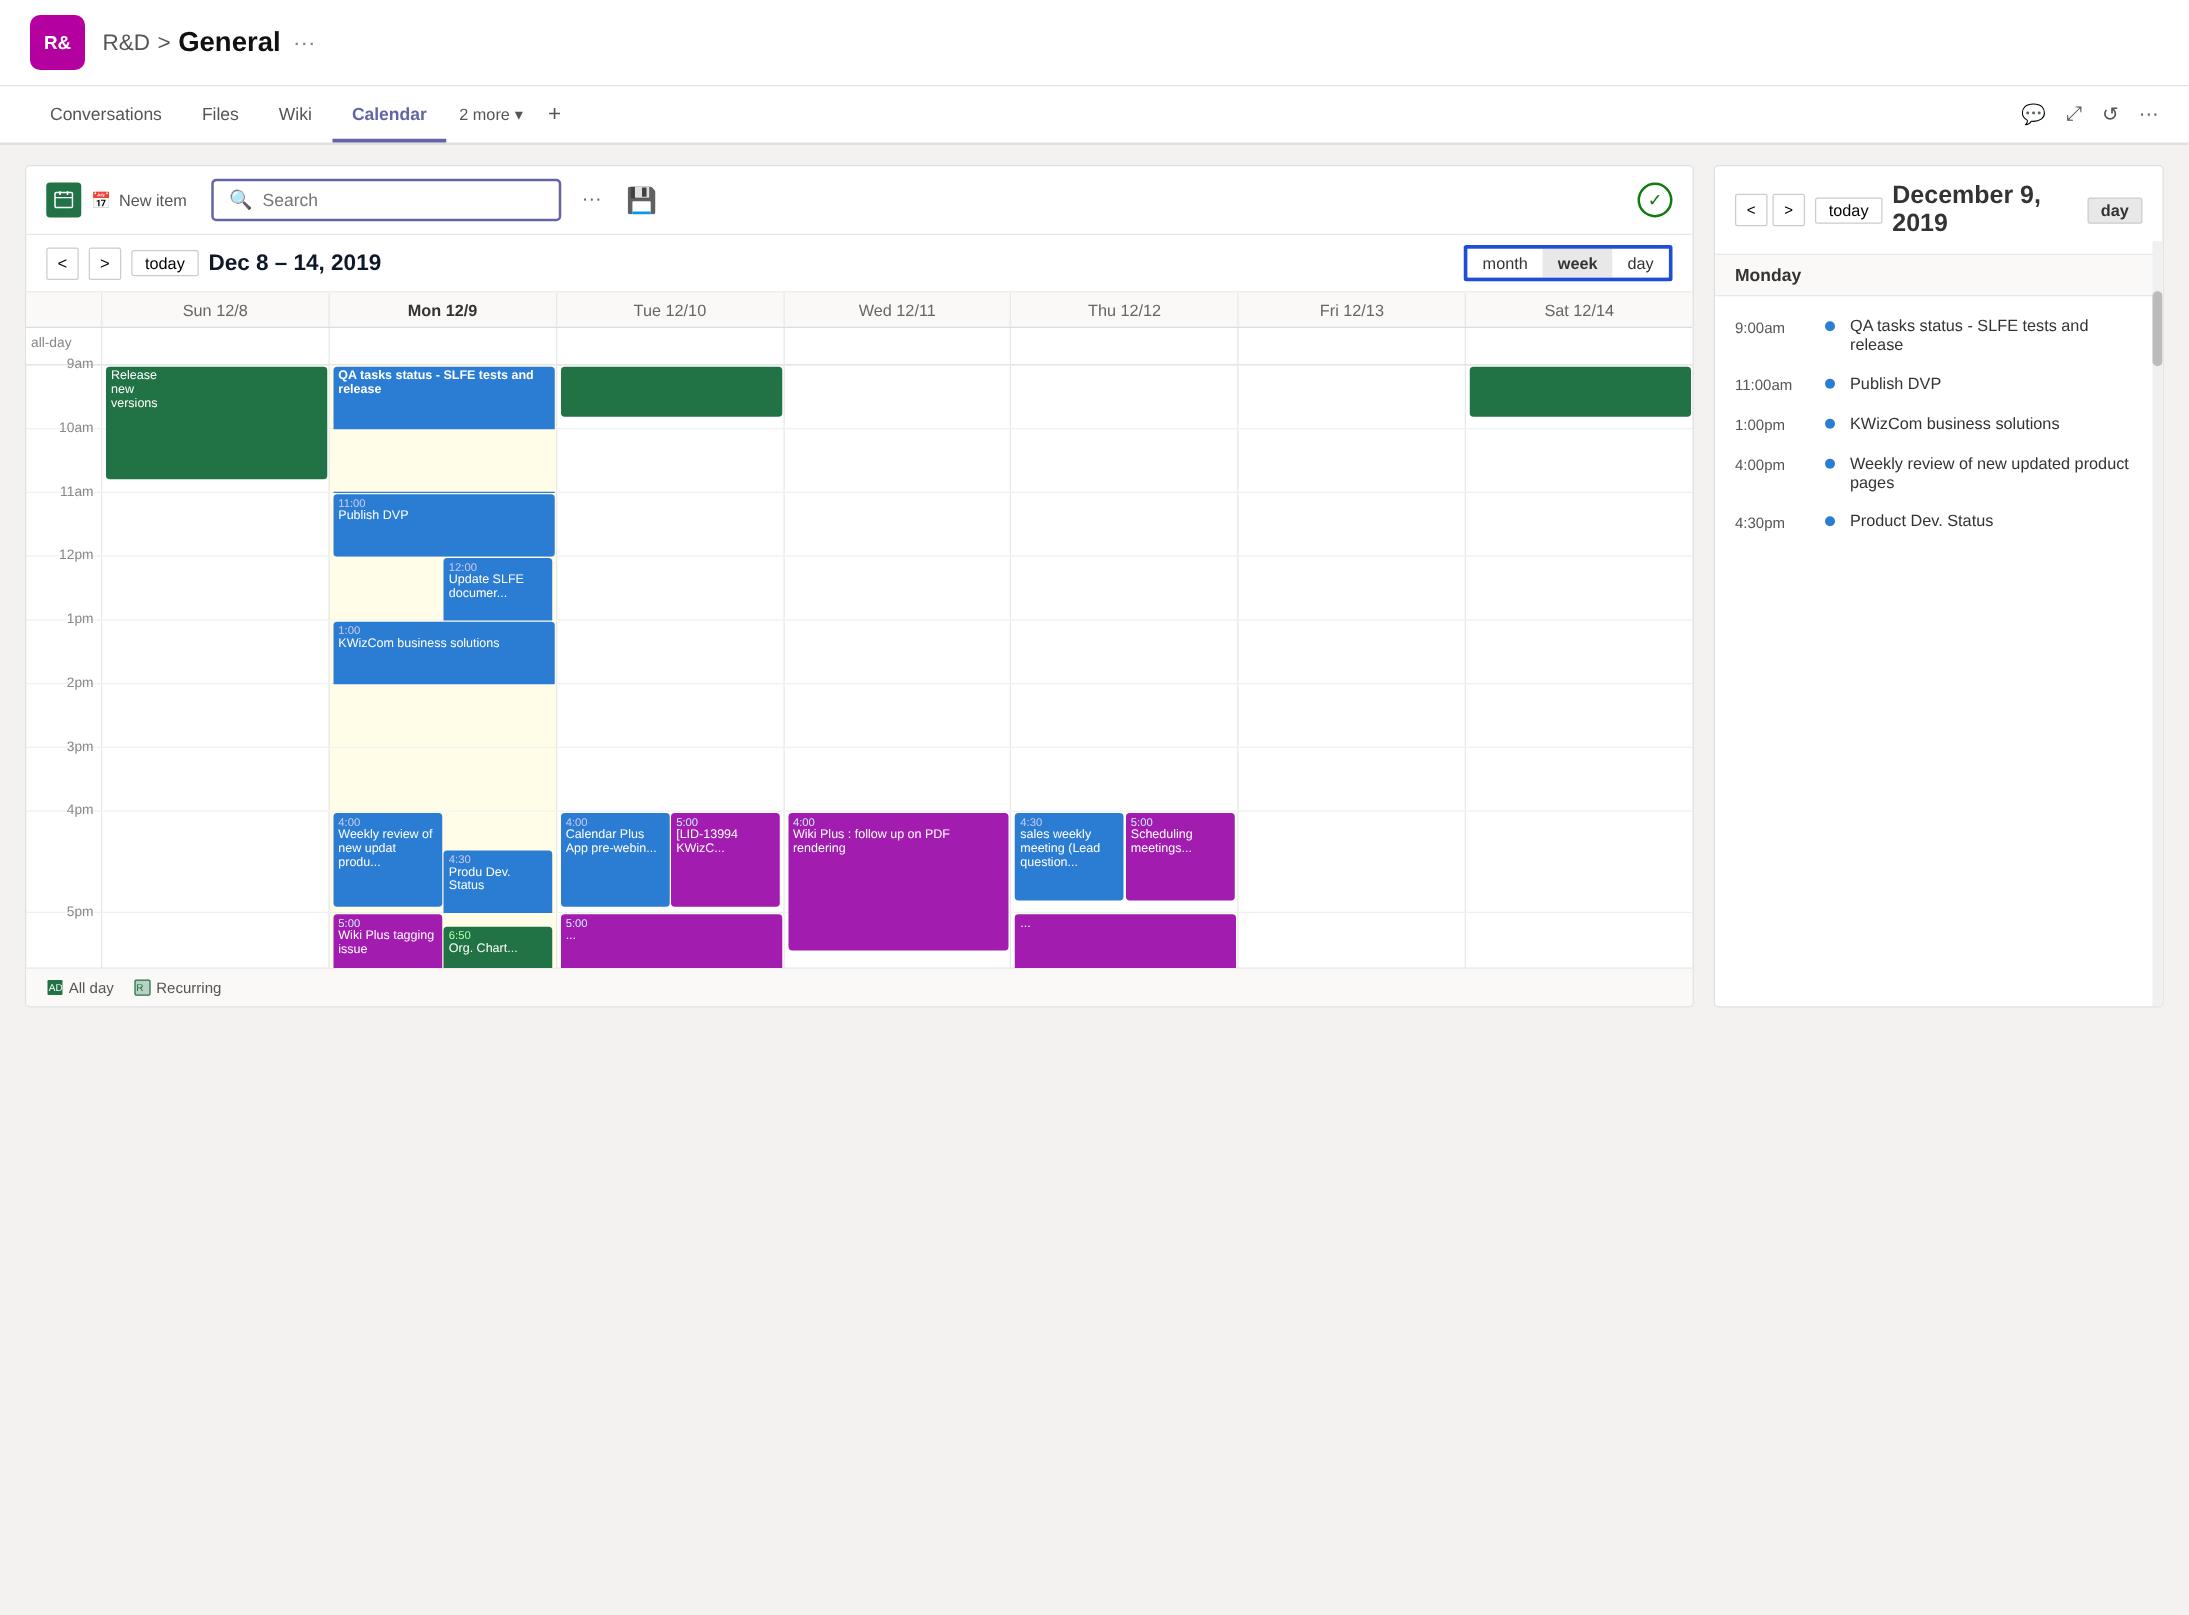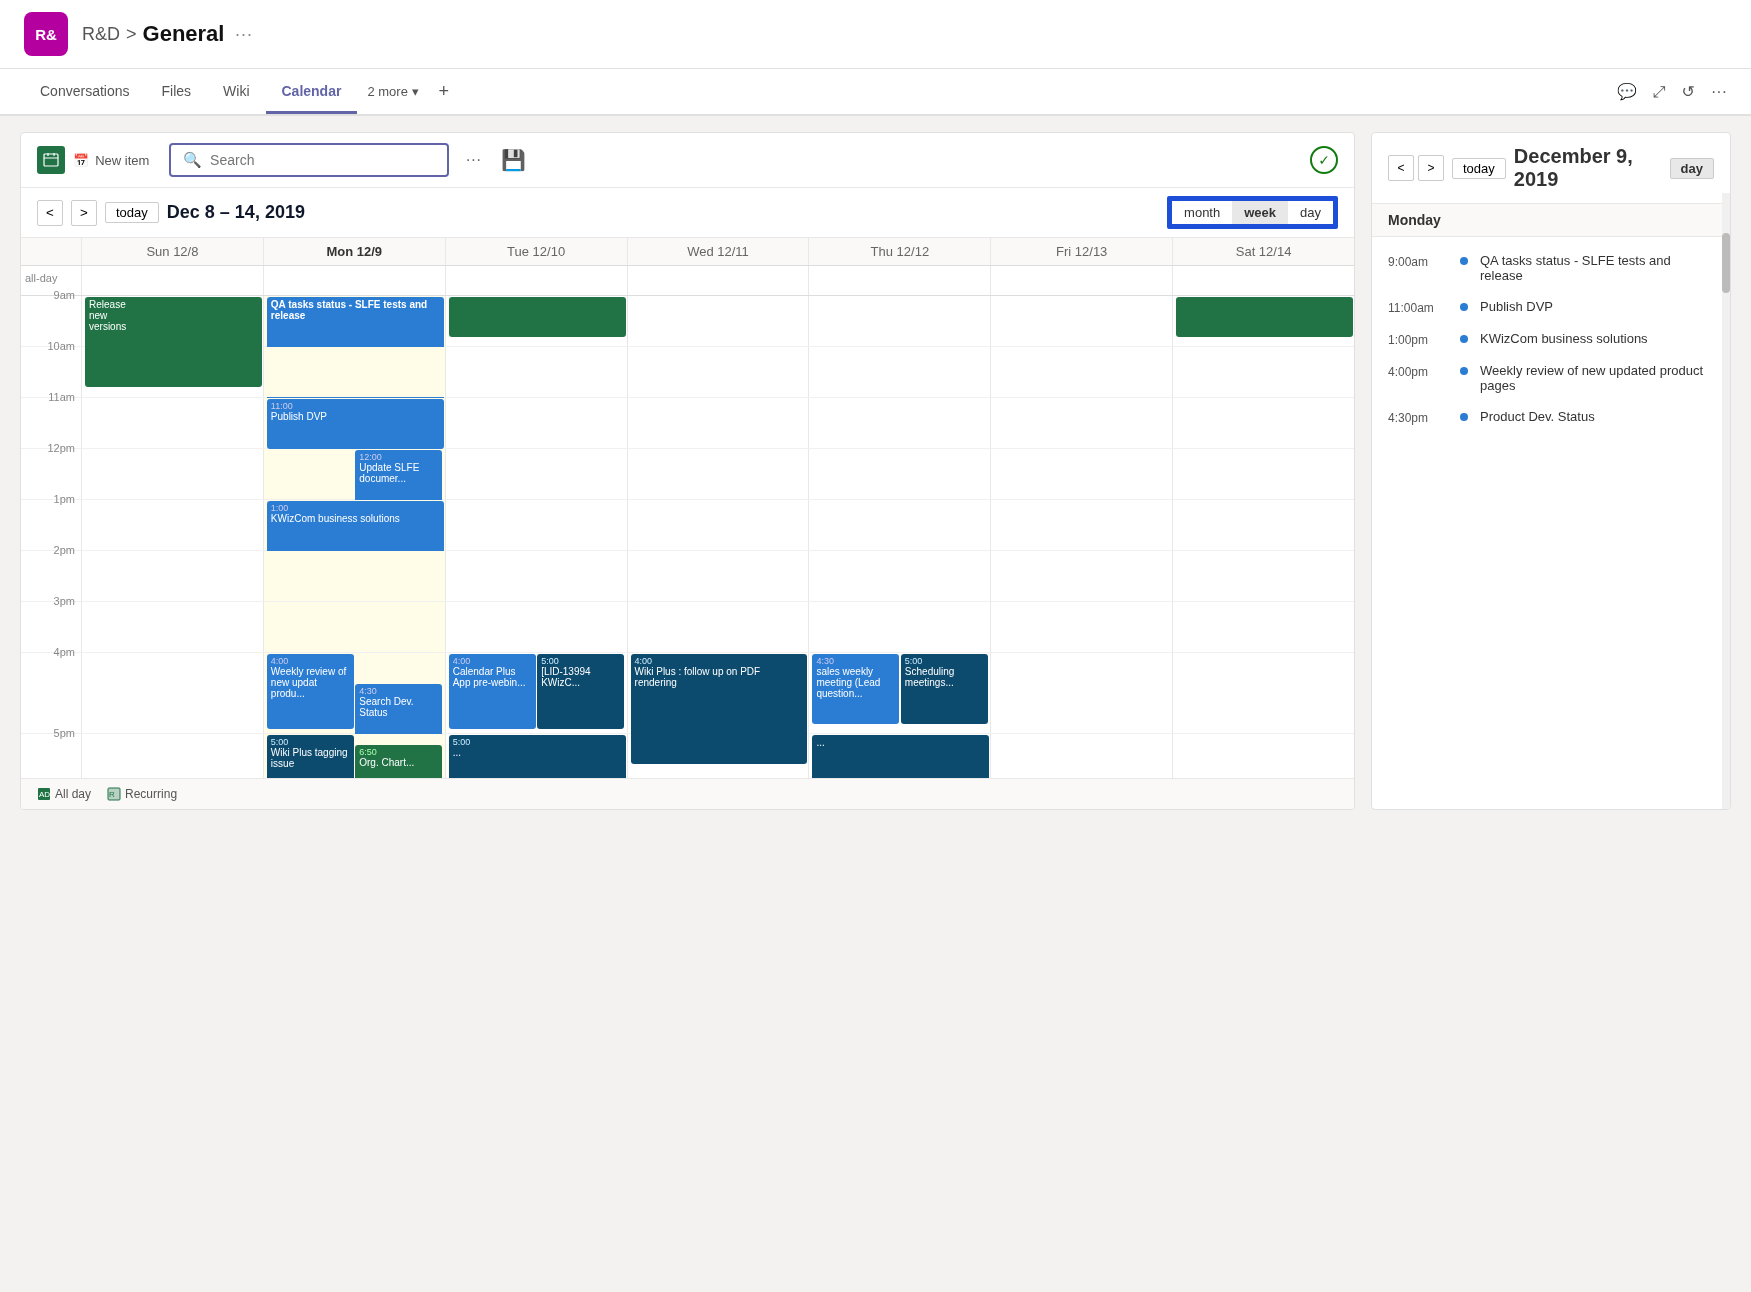--- a/index.html
+++ b/index.html
@@ -31,21 +31,21 @@
 
     
     .toolbar { padding: 10px 16px; display: flex; align-items: center; gap: 12px; border-bottom: 1px solid #e8e8e8; }
     .search-box { display: flex; align-items: center; border: 2px solid #6264a7; border-radius: 4px; padding: 6px 12px; gap: 8px; width: 280px; }
     .search-box input { border: none; outline: none; font-size: 14px; width: 100%; color: #333; }
     .toolbar-dots { color: #666; cursor: pointer; font-size: 16px; padding: 4px; }
     .toolbar-save { color: #666; cursor: pointer; font-size: 16px; padding: 4px; }
     .toolbar-check { margin-left: auto; color: #107c10; font-size: 22px; }
     .cal-today-btn { border: 1px solid #ccc; background: #fff; border-radius: 2px; padding: 2px 10px; cursor: pointer; font-size: 13px; }
     .cal-title { flex: 1; font-size: 18px; font-weight: 600; color: #0f172a; }
-    .view-btns { display: flex; border: 5px solid #1d4ed8; border-radius: 2px; overflow: hidden; }
+    .view-btns { display: flex; border: 3px solid #1d4ed8; border-radius: 2px; overflow: hidden; }
     .view-btn { padding: 4px 12px; background: #fff; border: none; cursor: pointer; font-size: 13px; color: #333; }
     .view-btn.active { background: #e8e8e8; font-weight: 600; }
     .new-item-btn { display: flex; align-items: center; gap: 6px; border: none; background: none; cursor: pointer; color: #555; font-size: 13px; }
 
     
     .cal-grid { overflow-y: auto; max-height: 540px; position: relative; }
     .cal-days-header { display: grid; grid-template-columns: 60px repeat(7, 1fr); border-bottom: 1px solid #ddd; background: #faf9f8; }
     .cal-day-header { text-align: center; padding: 6px 4px; font-size: 13px; color: #666; border-left: 1px solid #e8e8e8; }
     .cal-day-header.today { font-weight: 700; color: #333; }
     .cal-all-day { display: grid; grid-template-columns: 60px repeat(7, 1fr); border-bottom: 1px solid #ddd; min-height: 30px; background: #fff; }
@@ -53,21 +53,21 @@
     .cal-all-day-cell { border-left: 1px solid #e8e8e8; padding: 2px; }
     .time-slot-row { display: grid; grid-template-columns: 60px repeat(7, 1fr); min-height: 50px; border-bottom: 1px solid #f0f0f0; }
     .time-label { font-size: 11px; color: #888; padding: 3px 6px; text-align: right; padding-top: 0; margin-top: -7px; }
     .time-cell { border-left: 1px solid #e8e8e8; position: relative; min-height: 50px; }
     .time-cell.today-col { background: #fffde7; }
 
     
     .event { border-radius: 3px; padding: 2px 4px; font-size: 11px; font-weight: 500; margin: 1px; cursor: pointer; overflow: hidden; position: absolute; width: calc(100% - 4px); left: 2px; }
     .event-blue { background: #2b7cd3; color: #fff; }
     .event-green { background: #217346; color: #fff; }
-    .event-teal { background: #0c4a6e; color: #fff; }
+    .event-teal { background: #a21caf; color: #fff; }
 
     
     .right-panel { width: 360px; background: #fff; border: 1px solid #e0e0e0; border-radius: 4px; overflow: hidden; }
     .right-header { padding: 12px 16px; border-bottom: 1px solid #e8e8e8; display: flex; align-items: center; gap: 8px; }
     .right-nav { display: flex; gap: 4px; }
     .right-nav button { border: 1px solid #ccc; background: #fff; border-radius: 2px; width: 26px; height: 26px; cursor: pointer; font-size: 12px; }
     .right-today { border: 1px solid #ccc; background: #fff; border-radius: 2px; padding: 2px 10px; cursor: pointer; font-size: 13px; }
     .right-date { font-size: 20px; font-weight: 600; color: #333; flex: 1; }
     .right-view { border: 1px solid #ccc; background: #e8e8e8; border-radius: 2px; padding: 2px 10px; font-size: 13px; font-weight: 600; }
     .right-day-label { padding: 8px 16px; font-size: 14px; font-weight: 700; color: #333; border-bottom: 1px solid #e8e8e8; background: #faf9f8; }
@@ -305,21 +305,21 @@
         <div class="time-slot-row" style="min-height:80px;">
           <div class="time-label">4pm</div>
           <div class="time-cell"></div>
           <div class="time-cell today-col" style="position:relative;min-height:80px;">
             <div class="event event-blue" style="top:0;height:75px;font-size:10px;width:48%;left:2px;">
               <div style="font-size:9px;color:#cce;">4:00</div>
               <div>Weekly review of new updat produ...</div>
             </div>
             <div class="event event-blue" style="top:30px;height:70px;font-size:10px;left:50%;width:48%;">
               <div style="font-size:9px;color:#cce;">4:30</div>
-              <div>Search Dev. Status</div>
+              <div>Produ Dev. Status</div>
             </div>
           </div>
           <div class="time-cell" style="position:relative;min-height:80px;">
             <div class="event event-blue" style="top:0;height:75px;font-size:10px;width:48%;left:2px;">
               <div style="font-size:9px;color:#cce;">4:00</div>
               <div>Calendar Plus App pre-webin...</div>
             </div>
             <div class="event event-teal" style="top:0;height:75px;font-size:10px;left:50%;width:48%;">
               <div style="font-size:9px;color:#cef;">5:00</div>
               <div>[LID-13994 KWizC...</div>

